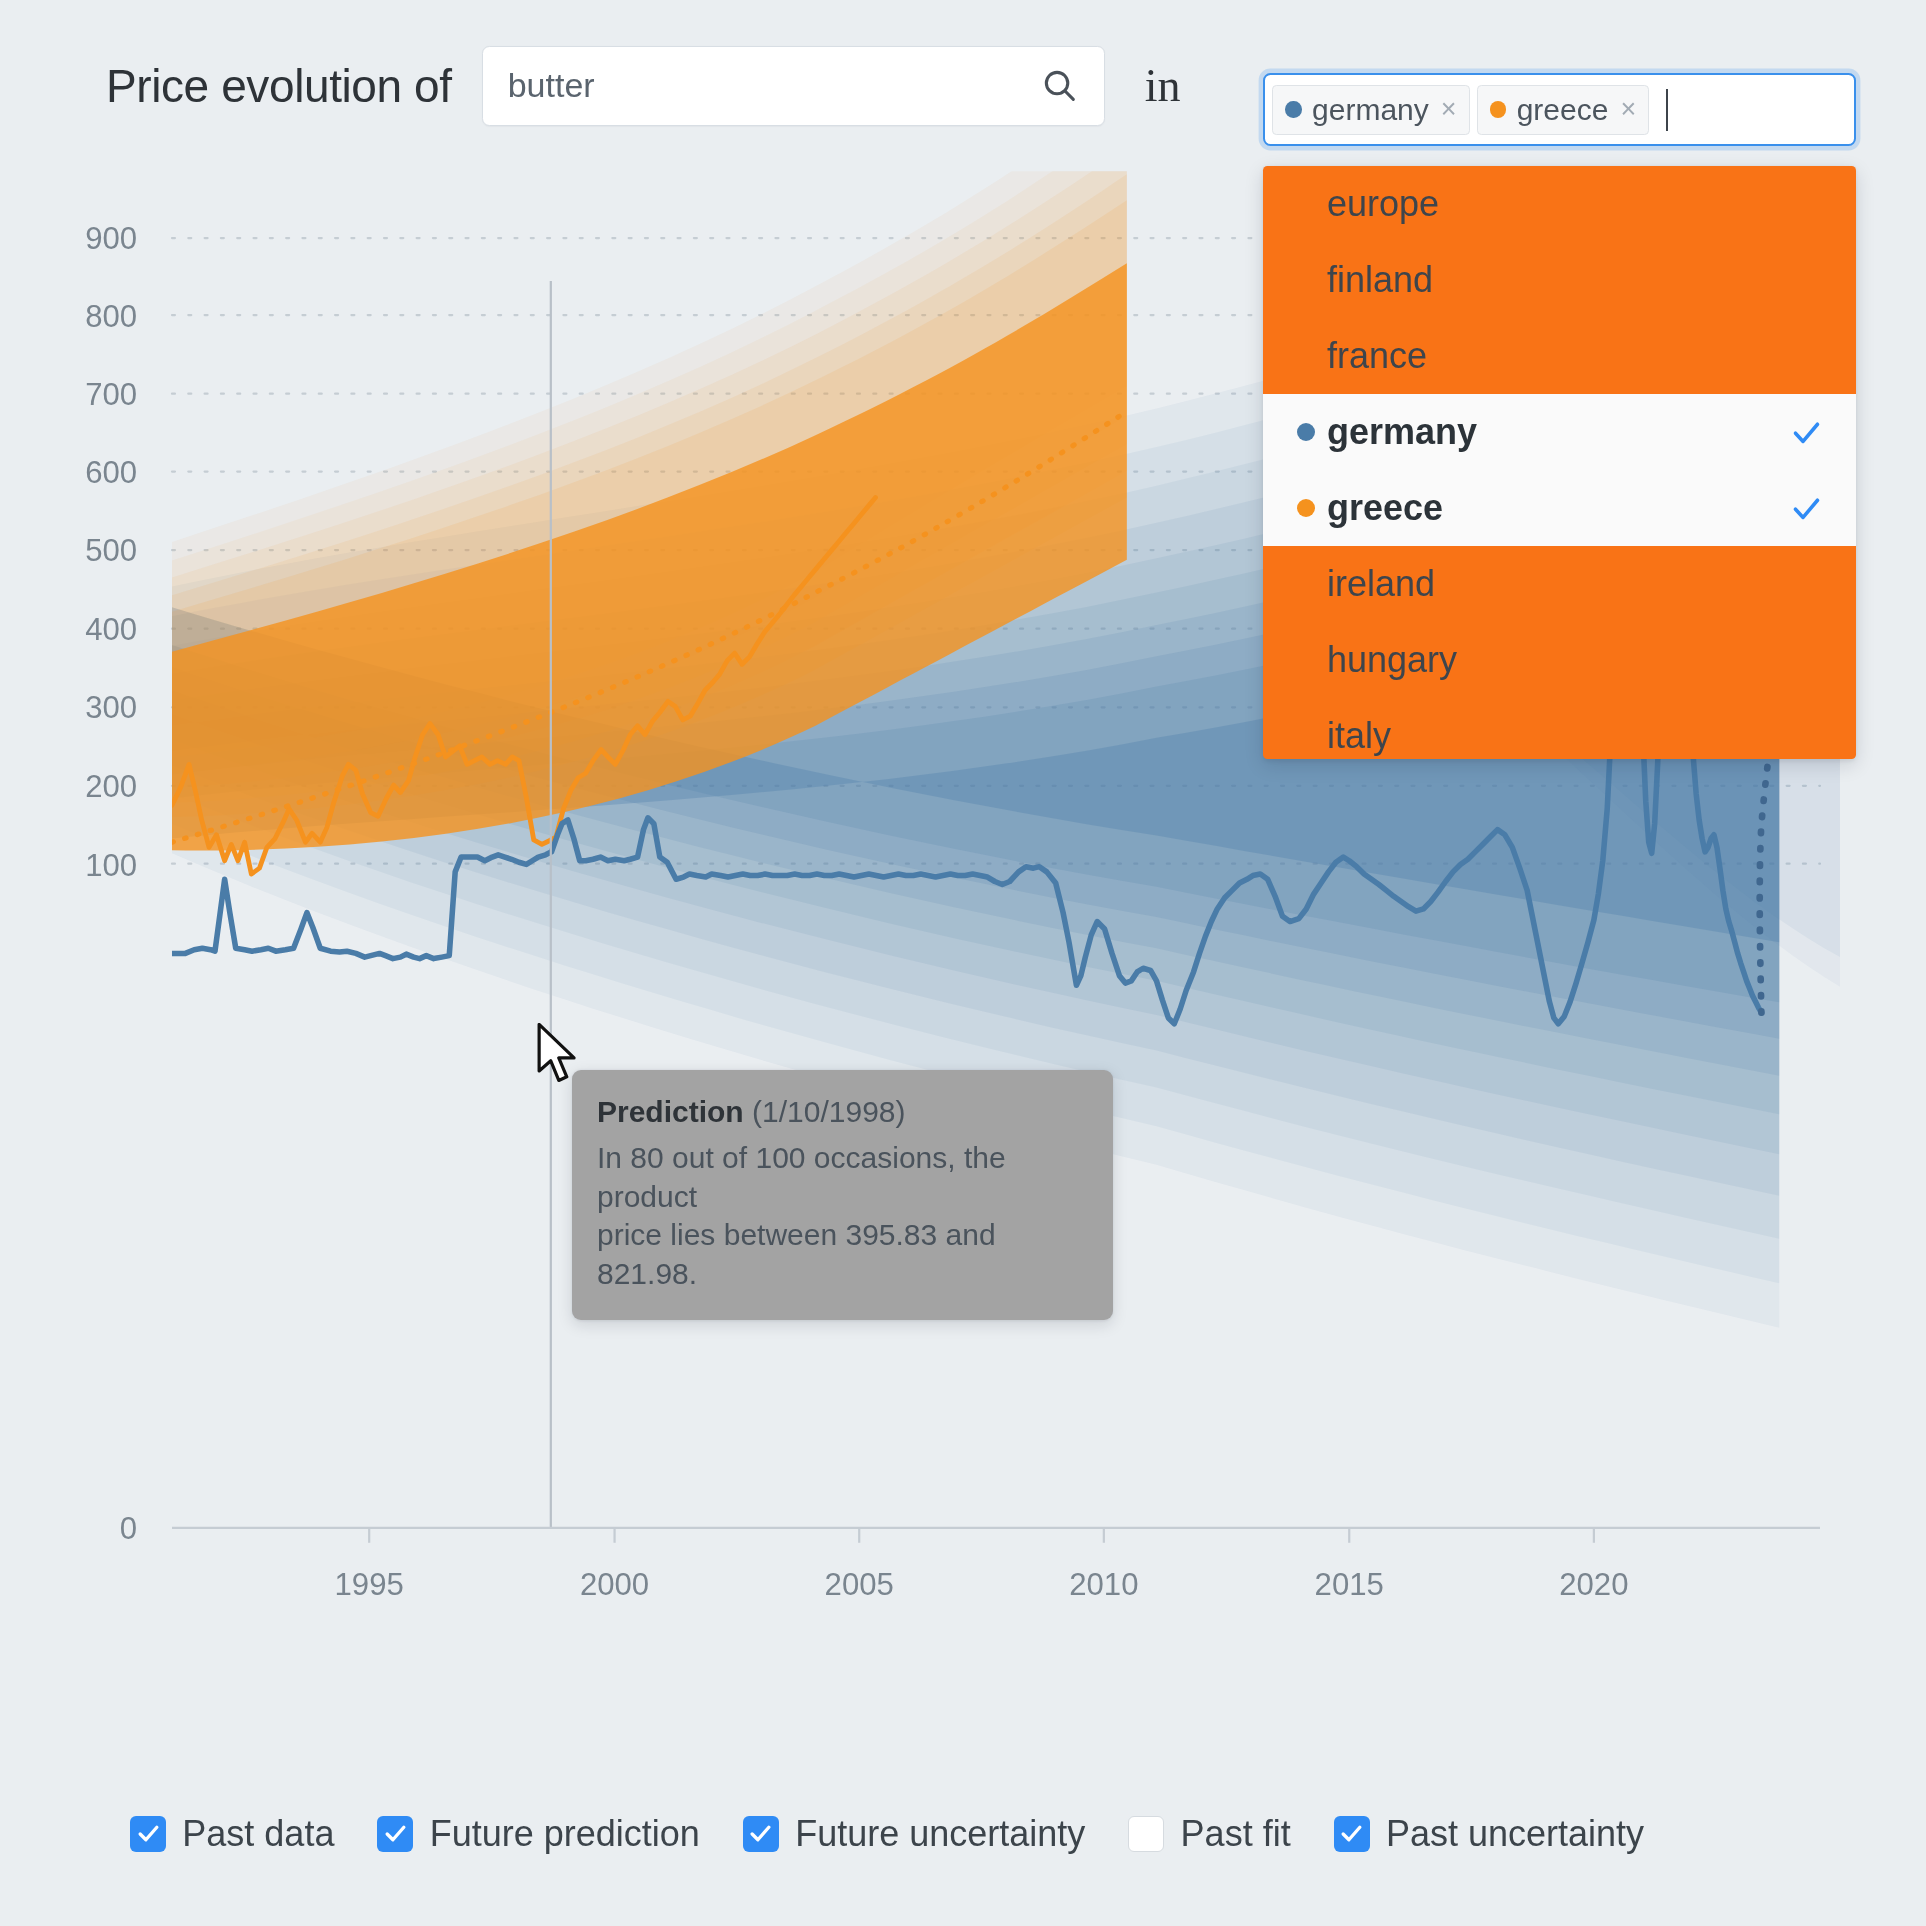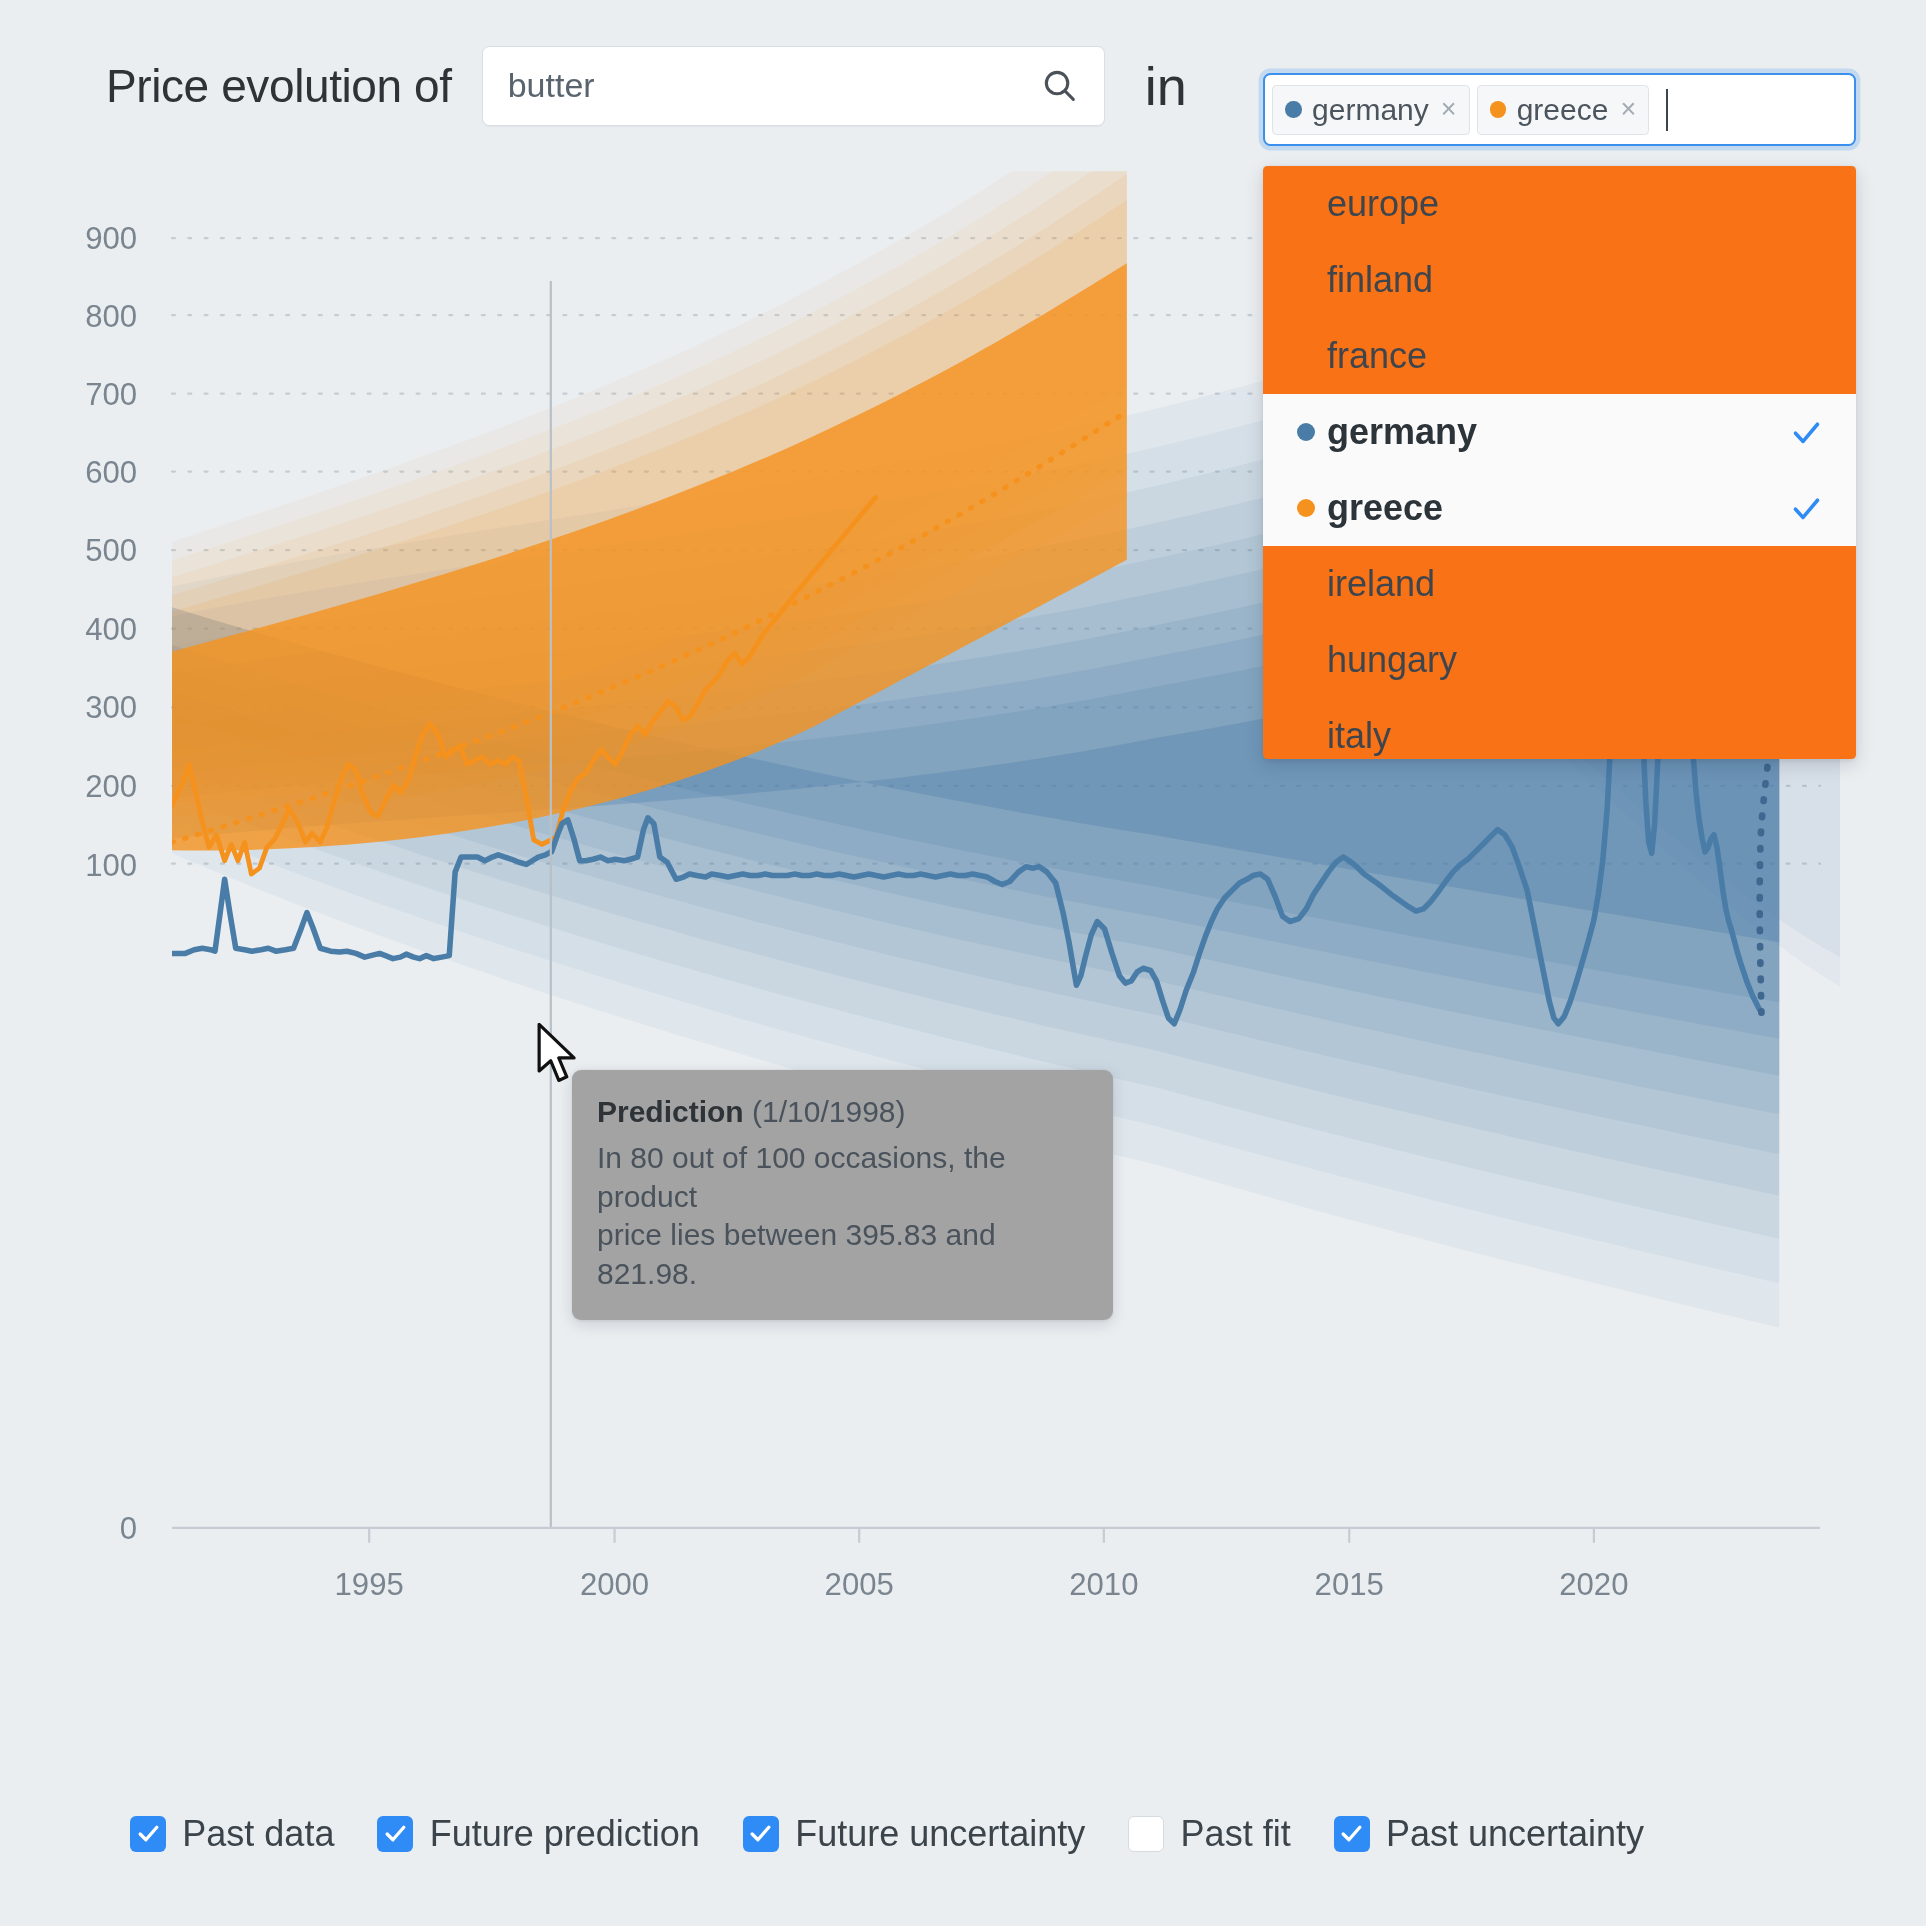--- a/index.html
+++ b/index.html
@@ -57,22 +57,23 @@
     overflow: hidden;
   }
   .search-icon {
     width: 39px;
     height: 39px;
     flex: 0 0 39px;
     display: block;
   }
   .in-word {
     margin-left: 40px;
-    font-size: 54px;
+    font-size: 46px;
     color: #2e3338;
+    font-family: Liberation Serif, serif;
   }
 
   
   .token-field {
     position: absolute;
     left: 1263px;
     top: 73px;
     width: 593px;
     height: 73px;
     background: #ffffff;

